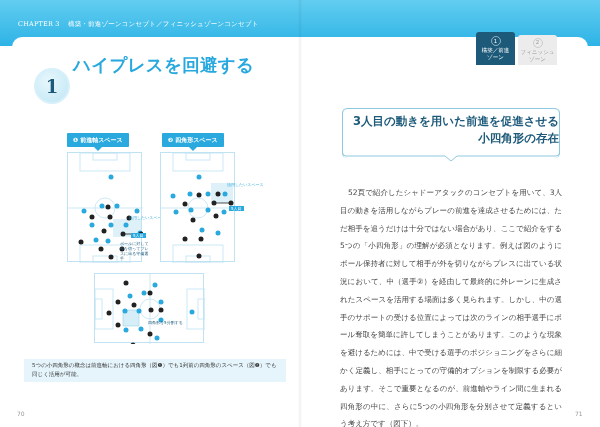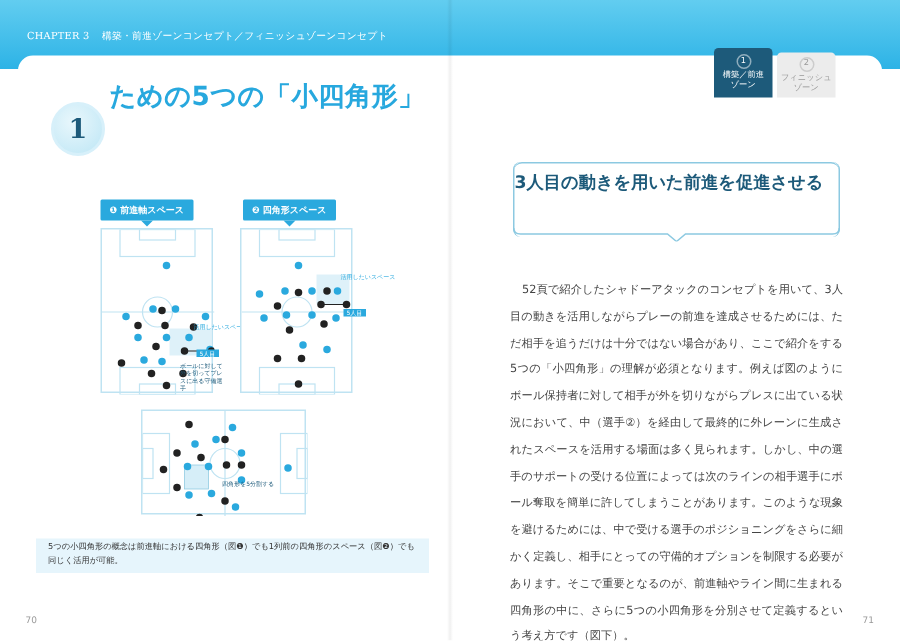--- a/index.html
+++ b/index.html
@@ -23,21 +23,21 @@
 .dlabel::after{content:"";position:absolute;left:50%;bottom:-4px;margin-left:-4px;border:4px solid transparent;border-bottom:0;border-top-color:#2aa9de}
 .pitch{position:absolute;border:1px solid #bfe3f2;background:#fff}
 .pitch svg{position:absolute;left:0;top:0}
 .notas{position:absolute;left:24px;top:359px;width:262px}
 .notas .h{font-family:"DejaVu Serif",serif;font-size:7px;font-weight:bold;color:#2aa9de;margin-bottom:2px}
 .notas .b{background:#e6f5fc;font-size:5.5px;line-height:9px;color:#333;padding:2px 6px 3px 8px}
 .pgl{position:absolute;left:17px;top:410px;font-size:6px;color:#999}
 .pgr{position:absolute;left:575px;top:410px;font-size:6px;color:#999}
 .headline{position:absolute;left:342px;top:108px;width:218px;height:50px;border-left:1px solid #8cc9e1;border-right:1px solid #8cc9e1;border-radius:5px}
 .headline::before{content:"";position:absolute;left:0;right:0;top:0;border-top:1px solid #8cc9e1;border-radius:5px 5px 0 0;height:5px}
-.headline .inner{position:absolute;left:0;top:5px;width:100%;text-align:left;font-size:11.5px;line-height:17px;font-weight:bold;color:#1d5a7a}
+.headline .inner{position:absolute;left:0;top:5px;width:100%;text-align:right;font-size:11.5px;line-height:17px;font-weight:bold;color:#1d5a7a}
 .hbottom{position:absolute;left:342px;top:152px;width:218px;height:9px}
 .body{position:absolute;left:340px;top:184px;width:222px;font-size:7.5px;line-height:17.8px;color:#444;text-indent:8px;text-align:justify}
 </style>
 </head>
 <body>
 
 <div class="topband"></div>
 <div class="chapter">
   <span class="ch">CHAPTER 3</span>
   <span>構築・前進ゾーンコンセプト／フィニッシュゾーンコンセプト</span>
@@ -53,21 +53,21 @@
   </div>
   <div class="tab inactive">
     <div class="num">2</div>
     <div>フィニッシュ</div>
     <div>ゾーン</div>
   </div>
 </div>
 
 <div class="secnum">1</div>
 <div class="title">
-  <div>ための5つの「小四角形」</div>
+  <div>ハイプレスを回避する</div>
 </div>
 
 <div class="dlabel" style="left:67px">❶ 前進軸スペース</div>
 <div class="pitch" style="left:67px;top:152px;width:75px;height:110px">
 <svg width="75" height="110">
   <g stroke="#bfe3f2" fill="none" stroke-width="0.8">
     <rect x="12" y="0" width="50" height="18"></rect>
         <rect x="25" y="0" width="24" height="7"></rect>
     <line x1="0" y1="55" x2="75" y2="55"></line>
         <circle cx="37" cy="55" r="10"></circle>
@@ -193,20 +193,21 @@
 
 <div class="notas">
   <div class="b">5つの小四角形の概念は前進軸における四角形（図❶）でも1列前の四角形のスペース（図❷）でも同じく活用が可能。</div>
 </div>
 
 <div class="pgl">70</div>
 
 <div class="headline">
   <div class="inner">
     <div>3人目の動きを用いた前進を促進させる</div>
+    <div>小四角形の存在</div>
   </div>
 </div>
 <svg class="hbottom" width="218" height="9" viewBox="0 0 218 9">
   <path d="M0.5,0 Q0.5,4 5,4 L103,4 L109,9 L115,4 L213,4 Q217.5,4 217.5,0" fill="none" stroke="#8cc9e1" stroke-width="1"></path>
 </svg>
 
 <div class="body">52頁で紹介したシャドーアタックのコンセプトを用いて、3人目の動きを活用しながらプレーの前進を達成させるためには、ただ相手を追うだけは十分ではない場合があり、ここで紹介をする5つの「小四角形」の理解が必須となります。例えば図のようにボール保持者に対して相手が外を切りながらプレスに出ている状況において、中（選手②）を経由して最終的に外レーンに生成されたスペースを活用する場面は多く見られます。しかし、中の選手のサポートの受ける位置によっては次のラインの相手選手にボール奪取を簡単に許してしまうことがあります。このような現象を避けるためには、中で受ける選手のポジショニングをさらに細かく定義し、相手にとっての守備的オプションを制限する必要があります。そこで重要となるのが、前進軸やライン間に生まれる四角形の中に、さらに5つの小四角形を分別させて定義するという考え方です（図下）。</div>
 
 <div class="pgr">71</div>
 

